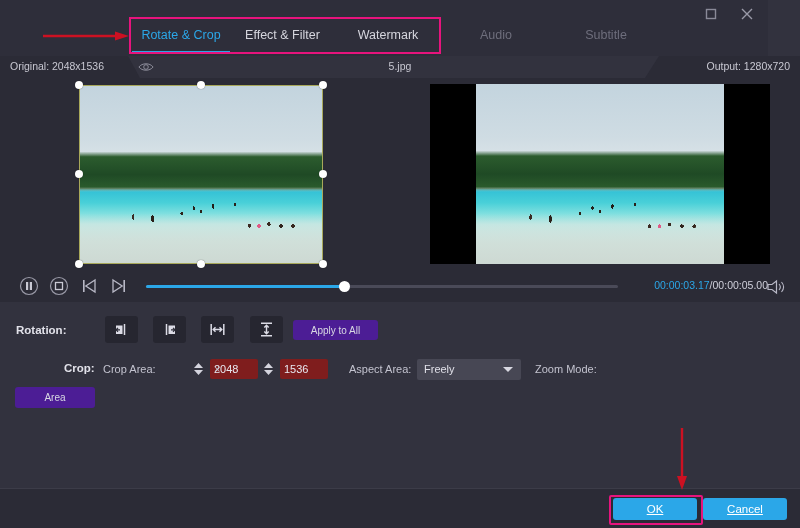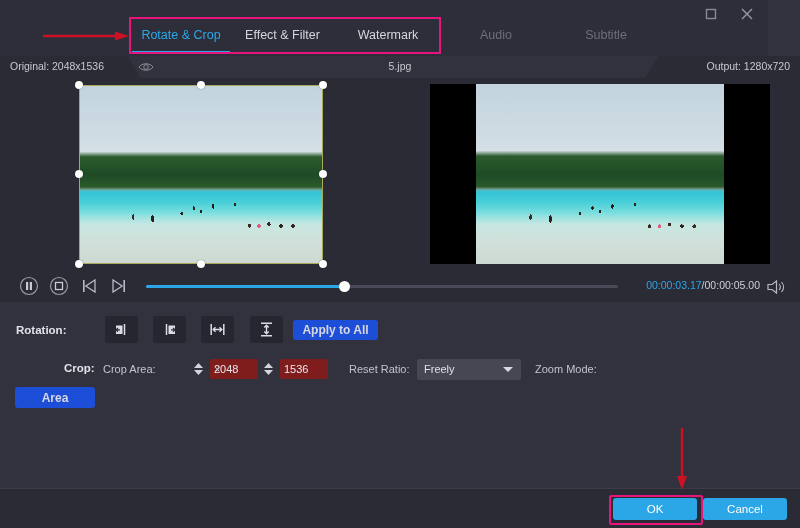--- a/index.html
+++ b/index.html
@@ -158,40 +158,40 @@
   .slider {
     position:absolute; left:146px; top:15px; width:472px; height:3px;
     background:#4a4a58; border-radius:2px;
   }
   .slider-fill { position:absolute; left:0; top:0; height:3px; width:200px; background:#2ba7e8; border-radius:2px;}
   .slider-knob {
     position:absolute; left:194px; top:-4px; width:11px; height:11px;
     border-radius:50%; background:#ffffff; cursor:pointer;
   }
   .timecode {
-    position:absolute; right:40px; top:9px;
+    position:absolute; right:32px; top:9px;
     font-size:10.5px; color:#2ba7e8;text-align:right;
   }
   .timecode .total { color:#cfcfda; }
   .vol { position:absolute; right:14px; top:8px; width:20px; height:18px; cursor:pointer;}
 
   
   .settings { position:absolute; left:0; top:302px; width:800px; height:186px; background:#32323e; }
   .row-label {
     position:absolute; font-size:11.5px; color:#e2e2ea; font-weight:bold;
   }
   .iconbtn {
     position:absolute; width:33px; height:27px; background:#262630;
     border-radius:3px; cursor:pointer;
     display:flex; align-items:center; justify-content:center;
   }
   .flatbtn {
-    position:absolute; background:#1d4ed8; border-radius:3px;
-    color:#d8d8e2; font-size:12px; text-align:center; cursor:pointer;
-    display:flex; align-items:center; justify-content:center;font-weight:bold;
+    position:absolute; background:#4c1d95; border-radius:3px;
+    color:#d8d8e2; font-size:10px; text-align:center; cursor:pointer;
+    display:flex; align-items:center; justify-content:center;
   }
   .small-label { position:absolute; font-size:11px; color:#c3c3cf; }
   .numfield {
     position:absolute; width:48px; height:20px; background:#7f1d1d;
     border:none; border-radius:2px; color:#e8e8f0; font-size:11px;
     padding:0 4px; font-family:"Liberation Sans", sans-serif;margin-left:48px;
   }
   .spinner {
     position:absolute; width:12px; height:20px; cursor:pointer;
     display:flex; flex-direction:column; align-items:center; justify-content:center; gap:2px;
@@ -209,20 +209,21 @@
   
   .footer {
     position:absolute; left:0; bottom:0; width:800px; height:40px;
     background:#2b2b36; border-top:1px solid #3c3c48;
   }
   .pbtn {
     position:absolute; top:9px; width:84px; height:22px;
     background:#2ba7e8; border:none; border-radius:3px;
     color:#ffffff; font-size:11.5px; cursor:pointer;
     font-family:"Liberation Sans", sans-serif;
+    text-decoration:underline;
   }
   .ok-highlight {
     position:absolute; left:609px; top:495px; width:94px; height:30px;
     border:2px solid #e6147d; border-radius:2px; pointer-events:none;
   }
   .arrow-down { position:absolute; left:676px; top:428px; width:12px; height:62px; }
 </style>
 </head>
 <body>
 
@@ -388,21 +389,21 @@
     <input class="numfield" style="left: 232px; top: 57px;" readonly="" value="1536">
     <div class="spinner" style="left:262px; top:57px;">
       <svg width="9" height="5" viewBox="0 0 9 5">
           <path d="M4.5 0 L9 5 L0 5 Z" fill="#d4d4de"></path>
         </svg>
       <svg width="9" height="5" viewBox="0 0 9 5">
           <path d="M4.5 5 L0 0 L9 0 Z" fill="#d4d4de"></path>
         </svg>
     </div>
 
-    <div class="small-label" style="left:349px; top:61px;">Reset Ratio:</div>
+    <div class="small-label" style="left:349px; top:61px;">Aspect Area:</div>
     <div class="sel" style="left:417px; top:57px; width:104px;">
       <span>Freely</span>
       <span class="caret"></span>
     </div>
 
     <div class="small-label" style="left:535px; top:61px;">Zoom Mode:</div>
   </div>
 
   <div class="footer">
     <button class="pbtn" style="left:613px;">OK</button>

